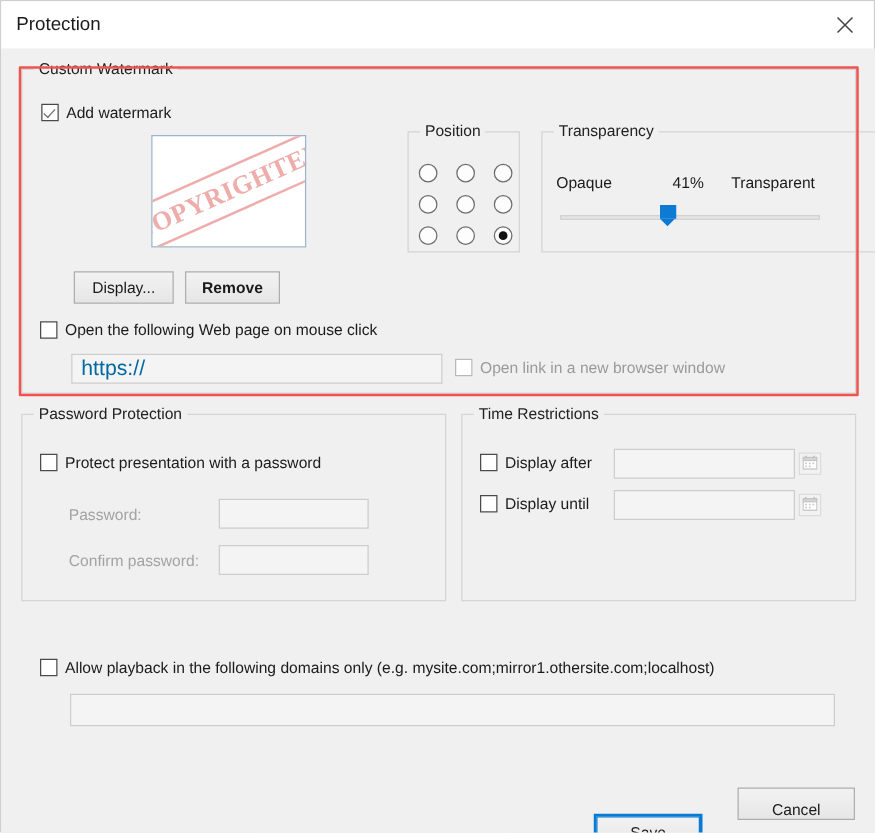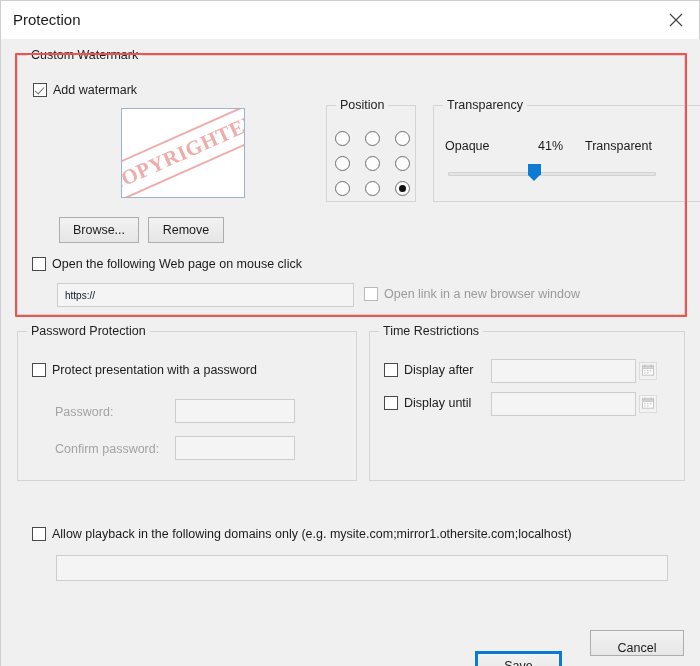--- a/index.html
+++ b/index.html
@@ -148,22 +148,22 @@
   }
 
   
   .input {
     position: absolute;
     border: 1px solid #cdcdcd;
     background: #f4f4f4;
     box-sizing: border-box;
     display: flex; align-items: center;
     padding-left: 7px;
-    font-size: 10px;
-    color: #0f172a;
+    font-size: 17px;
+    color: #0369a1;
     cursor: text;
   }
 
   
   .wm-preview {
     position: absolute;
     background: #ffffff;
     border: 1px solid #9bb4cc;
     box-sizing: border-box;
     overflow: hidden;
@@ -256,23 +256,23 @@
     <div class="cbrow" style="position:absolute; left:32px; top:44px;">
       <span class="cb checked"></span>
       <span class="lbl">Add watermark</span>
     </div>
 
     <div class="wm-preview" style="left:120px; top:69px; width:124px; height:90px;">
       <div class="stamp">COPYRIGHTED</div>
     </div>
 
     <div class="btn" style="left:58px; top:178px; width:80px; height:26px;">
-      <span>Browse...</span>
-    </div>
-    <div class="btn" style="left:147px; top:178px; width:76px; height:26px;">
+      <span>Display...</span>
+    </div>
+    <div class="btn" style="left:147px; top:178px; width:76px; height:26px;font-weight:bold;">
       <span>Remove</span>
     </div>
 
     <div class="cbrow" style="position:absolute; left:31px; top:218px;">
       <span class="cb"></span>
       <span class="lbl">Open the following Web page on mouse click</span>
     </div>
 
     <div class="input" style="left:56px; top:244px; width:297px; height:24px;">
       <span>https://</span>

